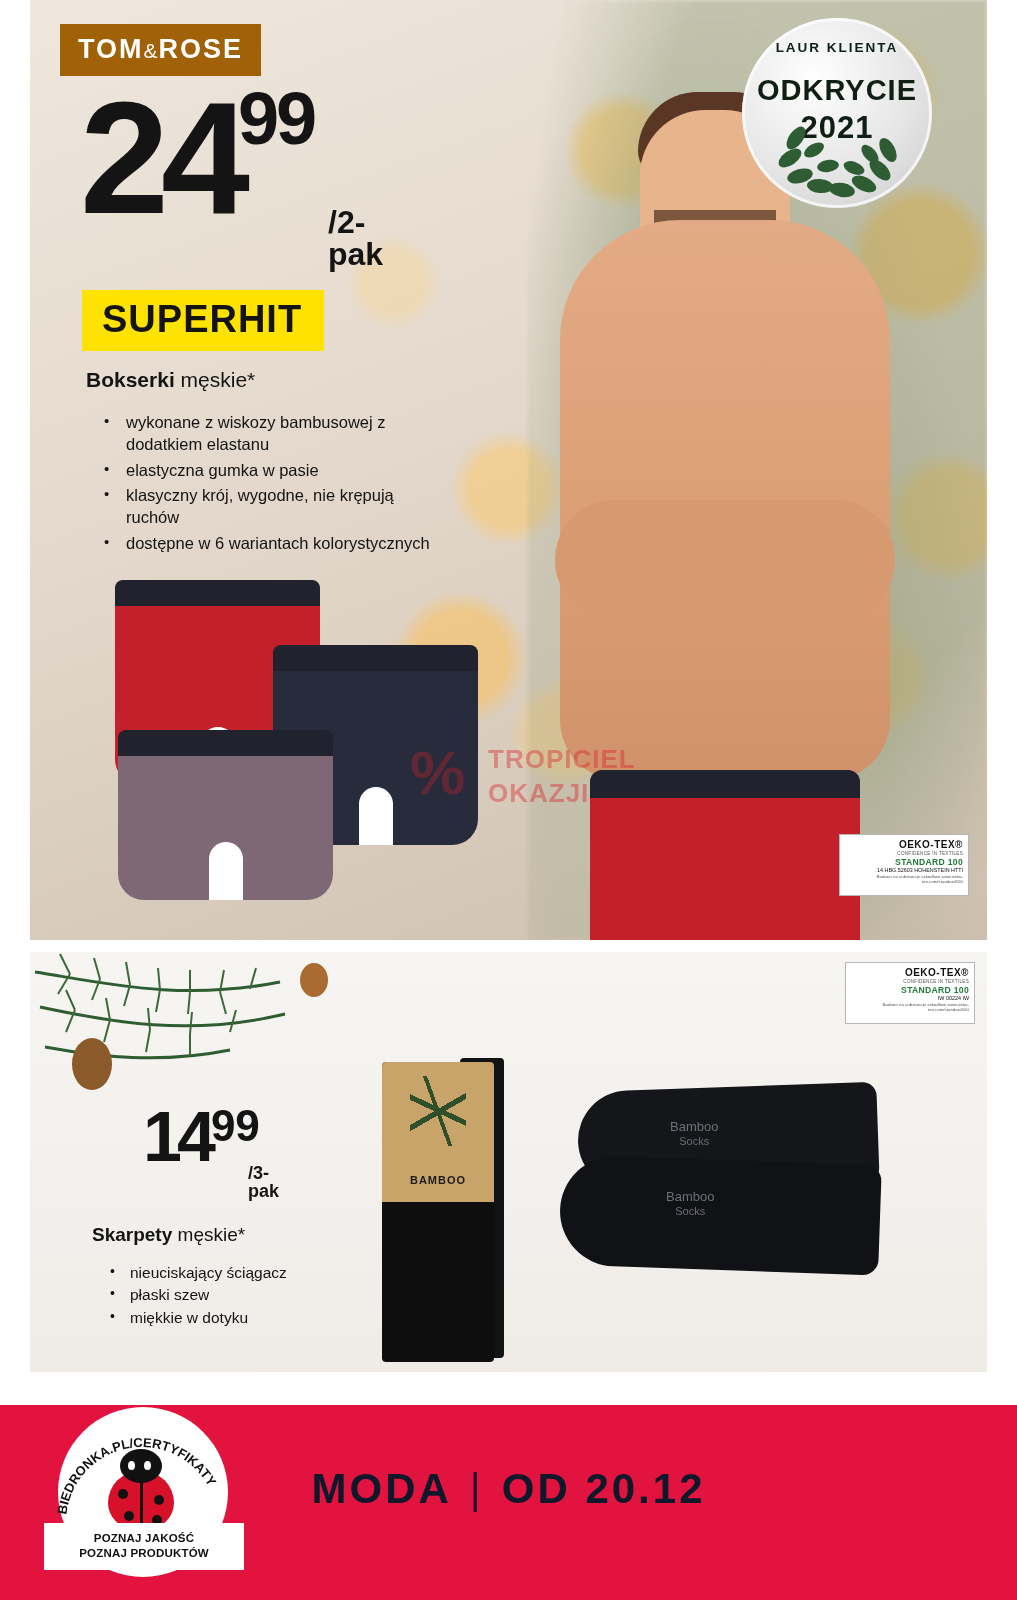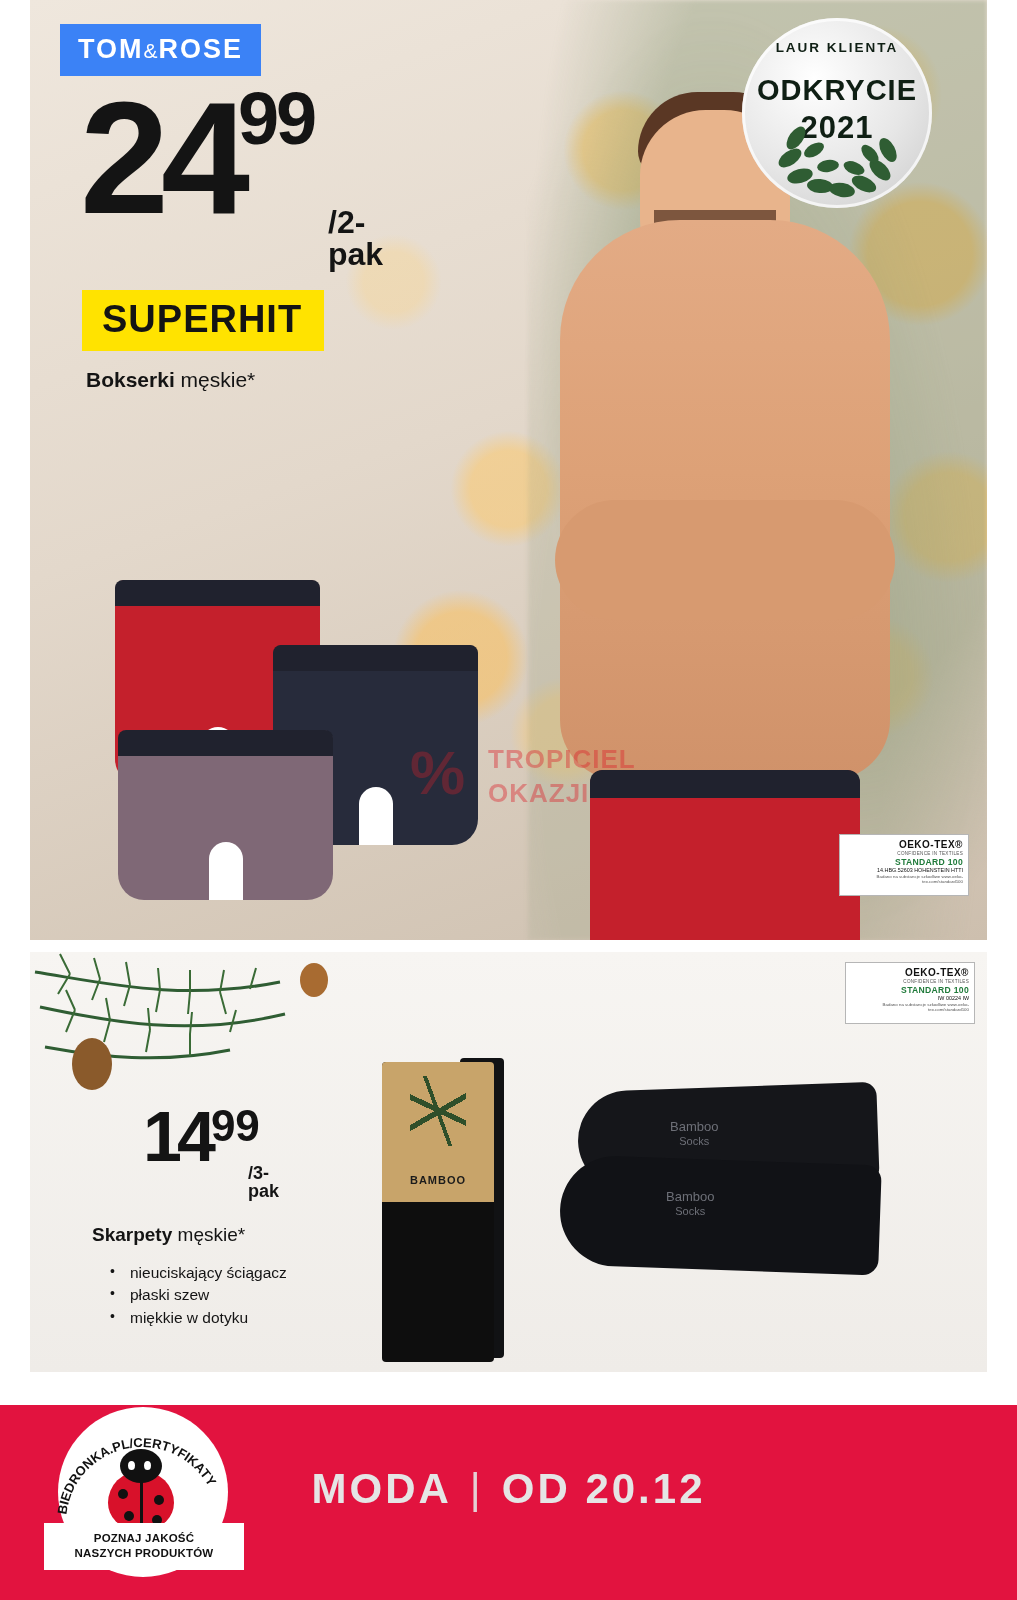--- a/index.html
+++ b/index.html
@@ -49,21 +49,21 @@
 
   
   .leaves {
     position: absolute; left: 330px; top: -6px; width: 390px; height: 92px;
     overflow: hidden;
   }
 
   
   .brand {
     position: absolute; left: 30px; top: 24px;
-    background: #3b82f6;
+    background: #a16207;
     color: #ffffff;
     padding: 10px 18px 11px 18px;
     letter-spacing: 1px;
   }
   .brand-text {
     font-size: 27px; font-weight: bold; letter-spacing: 2px;
     font-family: "Liberation Sans", sans-serif;
   }
   .brand-amp { font-size: 21px; }
 
@@ -283,21 +283,21 @@
   }
   .sock-txt .s2 { font-size: 11px; }
 
   
   .footer {
     position: absolute; left: 0; bottom: 0; width: 1017px; height: 195px;
     background: #e2133f;
   }
   .footer-text {
     position: absolute; left: 0; right: 0; top: 60px;
-    text-align: center; color: #e5e5e5;
+    text-align: center; color: #0f172a;
     font-size: 42px; font-weight: 800; letter-spacing: 3px;
   }
   .footer-text .sep { font-weight: 400; margin: 0 18px; opacity: .9; }
 
   .cert {
     position: absolute; left: 44px; bottom: 28px; width: 210px; height: 165px;
   }
   .cert .ring {
     position: absolute; left: 14px; top: 0; width: 170px; height: 170px;
     border-radius: 50%;
@@ -430,20 +430,26 @@
       <span class="price-int">24</span><span class="price-dec">99</span>
       <span class="price-unit">/2-pak</span>
     </div>
 
     <div class="superhit">SUPERHIT</div>
 
     <div class="prod-title">
       <b>Bokserki</b><span> męskie</span><span class="star">*</span>
     </div>
 
+    <ul class="bullets">
+      <li>wykonane z wiskozy bambusowej z dodatkiem elastanu</li>
+      <li>elastyczna gumka w pasie</li>
+      <li>klasyczny krój, wygodne, nie krępują ruchów</li>
+      <li>dostępne w 6 wariantach kolorystycznych</li>
+    </ul>
   </div>
 
   <div class="panel-bottom">
 
     <div class="pine">
       <svg width="330" height="150" viewBox="0 0 330 150">
         <g stroke="#2f5d33" stroke-width="3" fill="none">
           <path d="M5 20 C70 30 150 50 250 30"></path>
           <path d="M10 55 C80 70 160 85 255 62"></path>
           <path d="M15 95 C70 105 130 112 200 98"></path>
@@ -524,17 +530,17 @@
       <div class="dot" style="left:16px;top:40px;"></div>
       <div class="dot" style="left:52px;top:46px;"></div>
       <div class="dot" style="left:22px;top:62px;"></div>
       <div class="dot" style="left:50px;top:66px;"></div>
       <div class="head"></div>
       <div class="eye l"></div>
       <div class="eye r"></div>
     </div>
     <div class="banner">
       <div>POZNAJ JAKOŚĆ</div>
-      <div>NASZYCH PRODUKTÓW</div>
+      <div>POZNAJ PRODUKTÓW</div>
     </div>
   </div>
 
 </div>
 
 </body></html>

